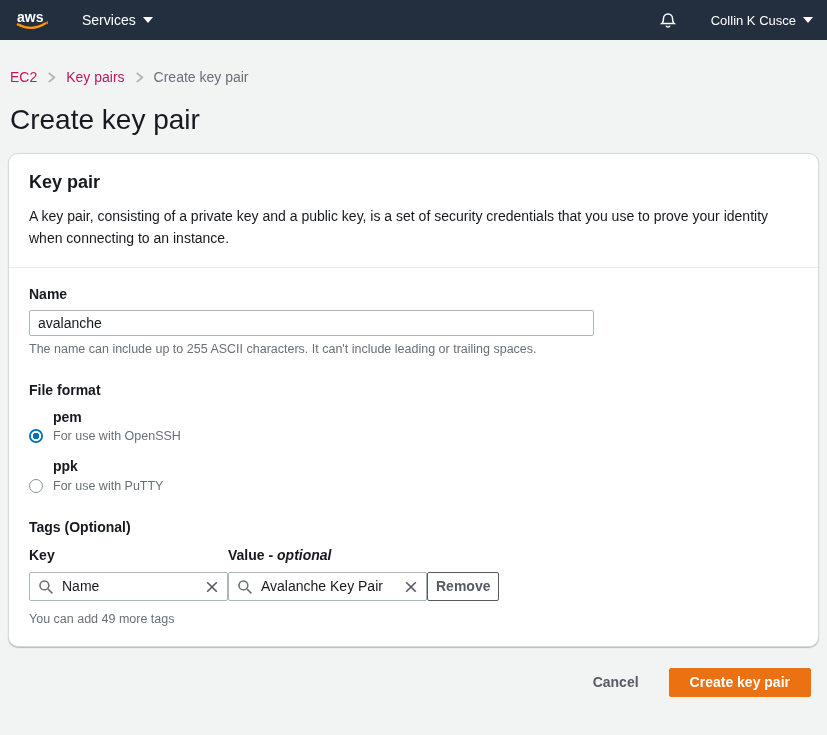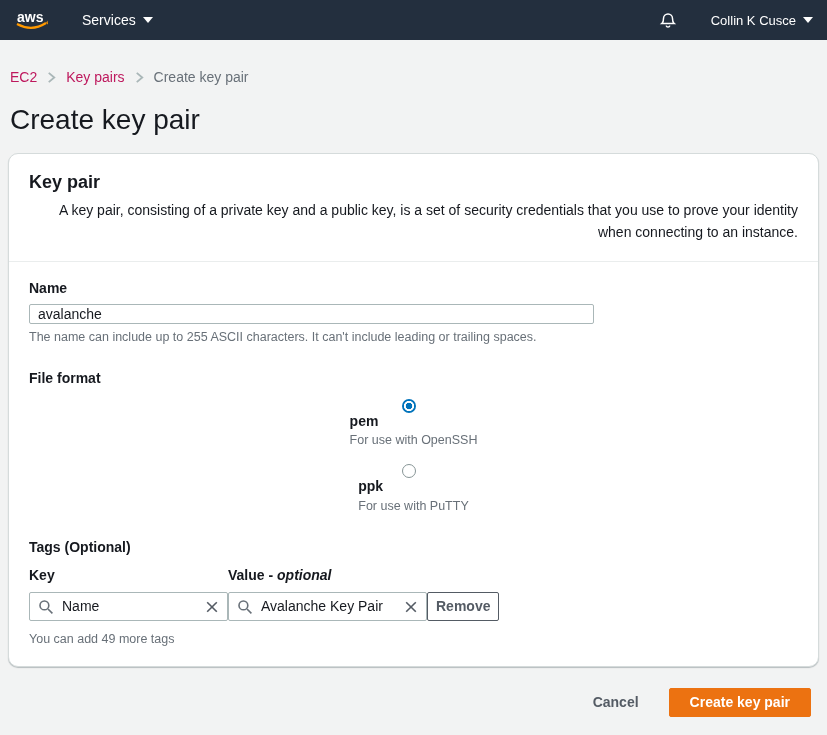--- a/index.html
+++ b/index.html
@@ -57,43 +57,43 @@
   
   .card {
     margin: 17px 8px 0 8px;
     background: #ffffff;
     border: 1px solid #d5dbdb;
     box-shadow: 0 1px 1px 0 rgba(0,28,36,.25);
     border-radius: 10px;
   }
   .card-header { padding: 18px 20px 18px 20px; border-bottom: 1px solid #eaeded; }
   .card-heading { font-size: 18px; font-weight: 700; color: #16191f; }
-  .card-desc { margin-top: 7px; font-size: 14px; color: #16191f; line-height: 1.55; max-width: 780px; text-align: right; }
+  .card-desc { margin-top: 13px; font-size: 14px; color: #16191f; line-height: 1.55; max-width: 780px; }
   .card-body { padding: 18px 20px 20px 20px; }
 
   .field-label { font-weight: 700; font-size: 14px; color: #16191f; }
   .helper { color: #687078; font-size: 12.5px; margin-top: 6px; }
 
   .text-input {
     display: block;
     margin-top: 8px;
     width: 565px;
-    height: 20px;
+    height: 26px;
     border: 1px solid #aab7b8;
     border-radius: 2px;
     padding: 0 8px;
     font-family: "Liberation Sans", sans-serif;
     font-size: 14px;
     color: #16191f;
     background: #ffffff;
   }
 
   
   .section { margin-top: 26px; }
-  .radio-row { display: flex; align-items: center; margin-top: 11px; cursor: pointer; flex-direction: column; }
+  .radio-row { display: flex; align-items: flex-end; margin-top: 11px; cursor: pointer; }
   .radio-row + .radio-row { margin-top: 15px; }
   .radio-circle {
     width: 14px; height: 14px; border-radius: 50%;
     margin: 2px 10px 0 0; flex: none;
   }
   .radio-circle.selected {
     background: radial-gradient(circle, #0073bb 0 31%, #ffffff 36% 48%, #0073bb 55% 100%);
   }
   .radio-circle.unselected {
     background: #ffffff;

